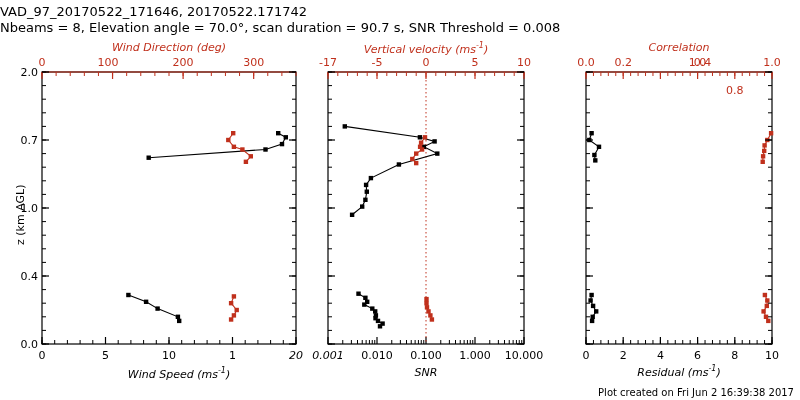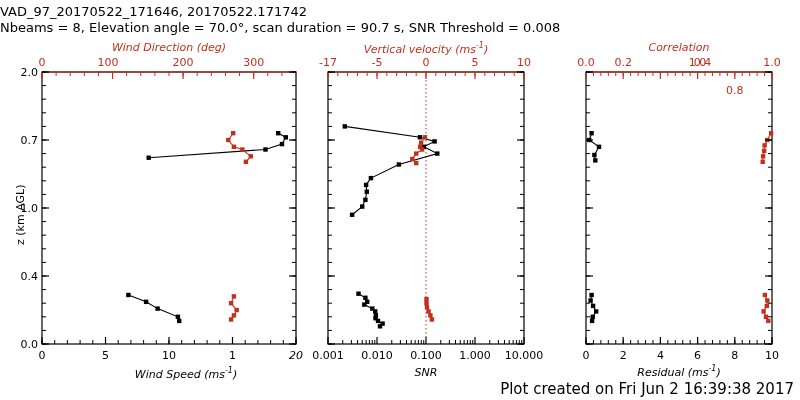--- a/index.html
+++ b/index.html
@@ -7,21 +7,21 @@
        font-family:"DejaVu Sans","Liberation Sans",sans-serif;color:#000;}
   .abs{position:absolute;}
   .ttl{font-size:13px;text-align:left;width:100%;left:0;white-space:nowrap;}
   #title{top:4px;}
   #subtitle{top:20px;}
   .red{color:#c0301c;}
   .axlabel{font-size:11px;text-align:center;white-space:nowrap;font-style:italic;}
   .tick{font-size:11px;white-space:nowrap;position:absolute;}
   .ylab{font-size:11px;transform:rotate(-90deg);transform-origin:left top;white-space:nowrap;}
   svg{position:absolute;left:0;top:0;overflow:visible;}
-  #stamp{font-size:15px;right:6px;bottom:2px;white-space:nowrap;}
+  #stamp{font-size:10px;right:6px;bottom:2px;white-space:nowrap;}
   sup{font-size:8px;vertical-align:super;}
 </style>
 </head>
 <body>
 
 <div class="abs ttl" id="title">VAD_97_20170522_171646, 20170522.171742</div>
 <div class="abs ttl" id="subtitle">Nbeams = 8, Elevation angle = 70.0°, scan duration = 90.7 s, SNR Threshold = 0.008</div>
 
 <div class="abs ylab" id="ylabel" style="left:14px;top:245px;">z (km AGL)</div>
 
@@ -466,23 +466,23 @@
 
 <div class="tick" style="left: 42px; top: 349px; transform: translateX(-50%);">0</div>
 <div class="tick" style="left: 105.5px; top: 349px; transform: translateX(-50%);">5</div>
 <div class="tick" style="left: 169px; top: 349px; transform: translateX(-50%);">10</div>
 <div class="tick" style="left: 232.5px; top: 349px; transform: translateX(-50%);">1</div>
 <div class="tick" style="left: 296px; top: 349px; transform: translateX(-50%); font-style: italic;">20</div>
 <div class="tick red" style="left: 42px; top: 56px; transform: translateX(-50%);">0</div>
 <div class="tick red" style="left: 108px; top: 56px; transform: translateX(-50%);">100</div>
 <div class="tick red" style="left: 183.111px; top: 56px; transform: translateX(-50%);">200</div>
 <div class="tick red" style="left: 253.667px; top: 56px; transform: translateX(-50%);">300</div>
-<div class="abs axlabel" style="left: 59px; width: 254px; top: 366px;">Wind Speed (ms<sup>-1</sup>)</div>
+<div class="abs axlabel" style="left: 52px; width: 254px; top: 366px;">Wind Speed (ms<sup>-1</sup>)</div>
 <div class="abs axlabel red" style="left: 42px; width: 254px; top: 41px;">Wind Direction (deg)</div>
-<div class="tick" style="left: 328px; top: 349px; transform: translateX(-50%);">0.001</div>
+<div class="tick" style="left: 328px; top: 349px; transform: translateX(-50%); font-style: italic;">0.001</div>
 <div class="tick" style="left: 377px; top: 349px; transform: translateX(-50%);">0.010</div>
 <div class="tick" style="left: 426px; top: 349px; transform: translateX(-50%);">0.100</div>
 <div class="tick" style="left: 475px; top: 349px; transform: translateX(-50%);">1.000</div>
 <div class="tick" style="left: 524px; top: 349px; transform: translateX(-50%);">10.000</div>
 <div class="tick red" style="left: 328px; top: 56px; transform: translateX(-50%);">-17</div>
 <div class="tick red" style="left: 377px; top: 56px; transform: translateX(-50%);">-5</div>
 <div class="tick red" style="left: 426px; top: 56px; transform: translateX(-50%);">0</div>
 <div class="tick red" style="left: 475px; top: 56px; transform: translateX(-50%);">5</div>
 <div class="tick red" style="left: 524px; top: 56px; transform: translateX(-50%);">10</div>
 <div class="abs axlabel" style="left: 328px; width: 196px; top: 366px;">SNR</div>

